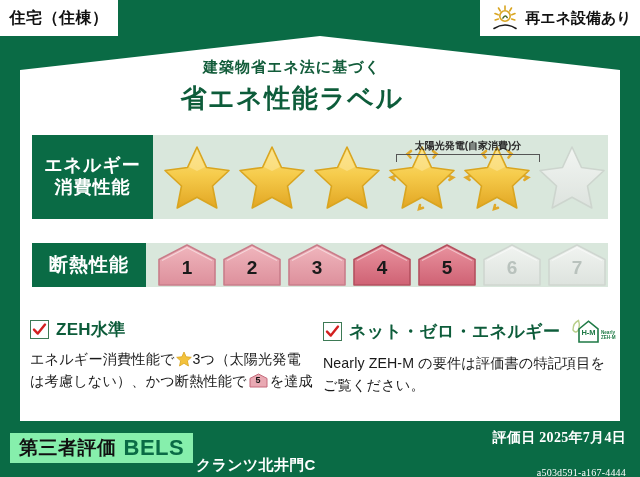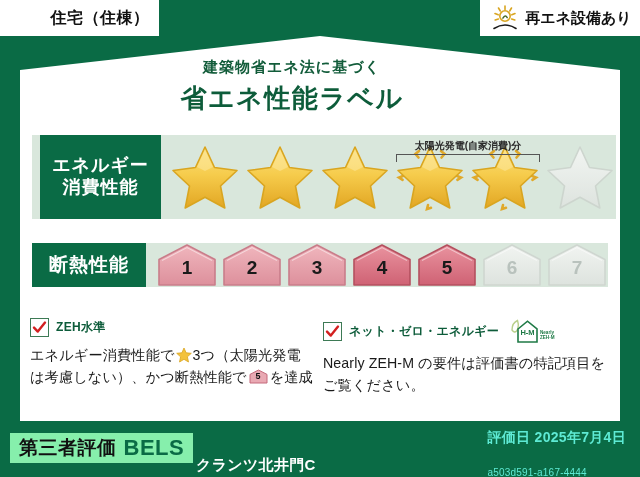--- a/index.html
+++ b/index.html
@@ -7,21 +7,21 @@
     width:640px;height:477px;overflow:hidden;
     background:#0a6b45;
     font-family:"Liberation Sans","DejaVu Sans",sans-serif;
     -webkit-font-smoothing:antialiased;
   }
   #label{position:relative;width:640px;height:477px;background:#0a6b45;}
 
   
   .chip{
     position:absolute;background:#ffffff;display:flex;align-items:center;
-    justify-content:center;z-index:6;padding-left:41px;
+    justify-content:center;z-index:6;
   }
   #chip-left{left:0;top:0;width:118px;height:36px;}
   #chip-left .txt{font-size:16px;font-weight:bold;color:#111;letter-spacing:.5px;}
   #chip-right{right:0;top:0;width:156px;height:36px;gap:5px;padding-left:4px;}
   #chip-right .txt{font-size:15px;font-weight:bold;color:#111;letter-spacing:0;}
   .sun-icon{width:28px;height:26px;flex:0 0 auto;}
 
   
   #panel{
     position:absolute;left:20px;top:36px;width:600px;height:385px;
@@ -30,21 +30,21 @@
     z-index:2;
   }
 
   
   #heading{position:absolute;left:0;top:58px;width:584px;text-align:center;z-index:4;}
   #heading .sub{font-size:15px;font-weight:bold;color:#125c3a;letter-spacing:1px;}
   #heading .main{font-size:26px;font-weight:bold;color:#0d5c3a;letter-spacing:1.5px;margin-top:4px;}
 
   
   .row{position:absolute;left:32px;width:576px;display:flex;align-items:stretch;z-index:4;}
-  #row-energy{top:135px;height:84px;padding-left:8px;}
+  #row-energy{top:135px;height:84px;}
   #row-insul{top:243px;height:44px;}
   .row-bg{position:absolute;inset:0;background:#d9e7dc;}
   .row-label{
     position:relative;z-index:2;width:140px;background:#0a6b45;color:#fff;
     display:flex;flex-direction:column;align-items:center;justify-content:center;
     font-weight:bold;letter-spacing:1px;line-height:1.22;
   }
   #row-energy .row-label{font-size:18px;}
   #row-insul .row-label{font-size:19px;}
   .row-content{position:relative;z-index:2;flex:1;display:flex;align-items:center;}
@@ -75,21 +75,21 @@
 
   
   #criteria{position:absolute;left:30px;top:318px;width:586px;display:flex;z-index:4;}
   .crit{width:293px;box-sizing:border-box;padding-right:10px;}
   .crit-head{display:flex;align-items:center;gap:7px;}
   .checkbox{
     width:17px;height:17px;flex:0 0 auto;border:1.3px solid #3d7a55;background:#fff;
     display:flex;align-items:center;justify-content:center;
   }
   .checkbox svg{width:15px;height:15px;display:block;}
-  .crit-title{font-size:12px;font-weight:bold;color:#0d5c3a;letter-spacing:.3px;white-space:nowrap;}
+  .crit-title{font-size:17px;font-weight:bold;color:#0d5c3a;letter-spacing:.3px;white-space:nowrap;}
   .zehm-logo{width:52px;height:27px;flex:0 0 auto;margin-left:2px;}
   .crit-body{
     margin-top:7px;font-size:14.2px;color:#1a1a1a;line-height:1.55;letter-spacing:.1px;
   }
   .inline-star{display:inline-block;width:16px;height:16px;vertical-align:-3px;margin:0 1px;}
   .inline-house{display:inline-block;width:19px;height:15px;vertical-align:-2px;margin:0 2px;position:relative;}
   .inline-house svg{display:block;width:19px;height:15px;}
   .inline-house .n{
     position:absolute;left:0;right:0;top:3px;text-align:center;
     font-size:9px;font-weight:bold;color:#111;line-height:1;
@@ -97,21 +97,21 @@
 
   
   #footer{position:absolute;left:0;bottom:0;width:640px;height:56px;background:#0a6b45;z-index:5;}
   #bels-chip{
     position:absolute;left:10px;top:12px;height:30px;background:#86efac;
     display:flex;align-items:center;padding:0 9px;gap:7px;
   }
   #bels-chip .jp{font-size:19px;font-weight:bold;color:#111;letter-spacing:.5px;}
   #bels-chip .bels{font-size:22px;font-weight:bold;color:#0a6b45;letter-spacing:.5px;}
   #prop-name{position:absolute;left:196px;top:35px;font-size:15px;font-weight:bold;color:#fff;letter-spacing:.3px;}
-  #footer-right{position:absolute;right:14px;top:8px;color:#5eead4;}
+  #footer-right{position:absolute;right:14px;top:8px;text-align:right;color:#ffffff;font-family:Liberation Serif, serif;}
   #footer-right .date{font-size:14px;font-weight:bold;letter-spacing:.3px;}
   #footer-right .uid{font-size:10px;margin-top:20px;letter-spacing:.2px;}
 </style>
 </head>
 <body>
 
 <div id="label">
 
   <div id="chip-left" class="chip">
     <span class="txt">住宅（住棟）</span>

